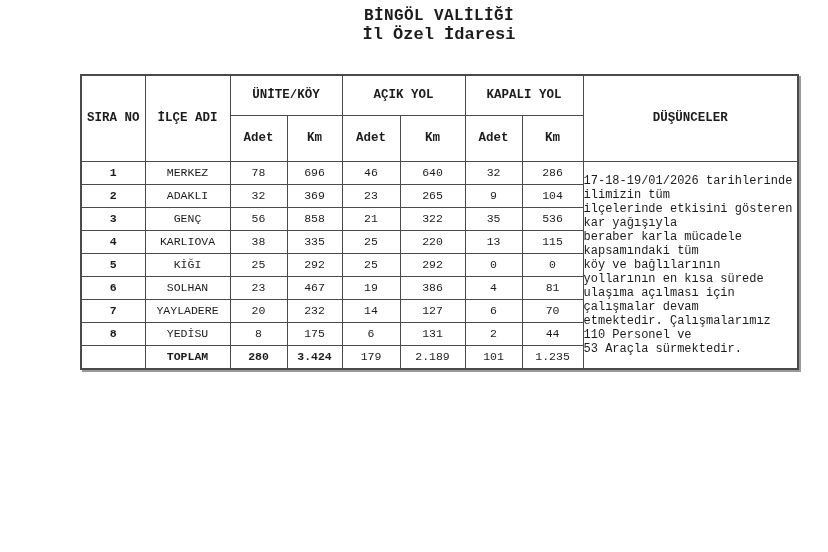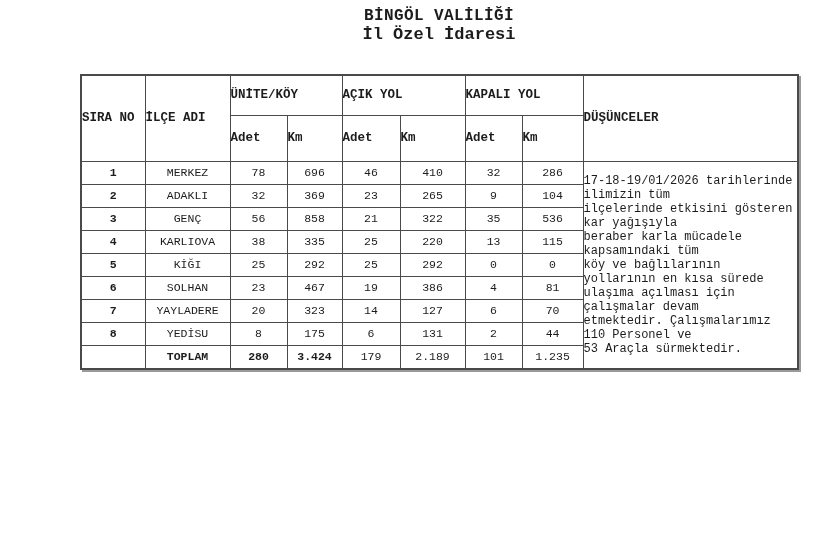--- a/index.html
+++ b/index.html
@@ -48,21 +48,21 @@
     box-shadow: 2px 2px 0 0 #9a9a9a;
   }
   table.roads th, table.roads td {
     border: 1px solid #4a4a4a;
     padding: 0;
     overflow: hidden;
   }
   table.roads th {
     font-size: 12.5px;
     font-weight: bold;
-    text-align: left;
+    text-align: center;
   }
   tr.group-row { height: 40px; }
   tr.sub-row { height: 46px; }
   tbody tr { height: 23px; }
   tbody tr.total-row { height: 24px; }
   td {
     font-size: 11.5px;
     text-align: center;
     vertical-align: middle;
   }
@@ -129,21 +129,21 @@
         <th>Km</th>
       </tr>
     </thead>
     <tbody>
       <tr>
       <td class="num-bold">1</td>
       <td class="left">MERKEZ</td>
       <td>78</td>
       <td>696</td>
       <td>46</td>
-      <td>410</td>
+      <td>640</td>
       <td>32</td>
       <td>286</td>
     <td rowspan="9" class="remarks">17-18-19/01/2026 tarihlerinde ilimizin tüm
 ilçelerinde etkisini gösteren kar yağışıyla
 beraber karla mücadele kapsamındaki tüm
 köy ve bağlılarının yollarının en kısa sürede
 ulaşıma açılması için çalışmalar devam
 etmektedir. Çalışmalarımız 110 Personel ve
 53 Araçla sürmektedir.</td>
         </tr>
@@ -194,21 +194,21 @@
       <td>467</td>
       <td>19</td>
       <td>386</td>
       <td>4</td>
       <td>81</td>
     </tr>
         <tr>
       <td class="num-bold">7</td>
       <td class="left">YAYLADERE</td>
       <td>20</td>
-      <td>323</td>
+      <td>232</td>
       <td>14</td>
       <td>127</td>
       <td>6</td>
       <td>70</td>
     </tr>
         <tr>
       <td class="num-bold">8</td>
       <td class="left">YEDİSU</td>
       <td>8</td>
       <td>175</td>

